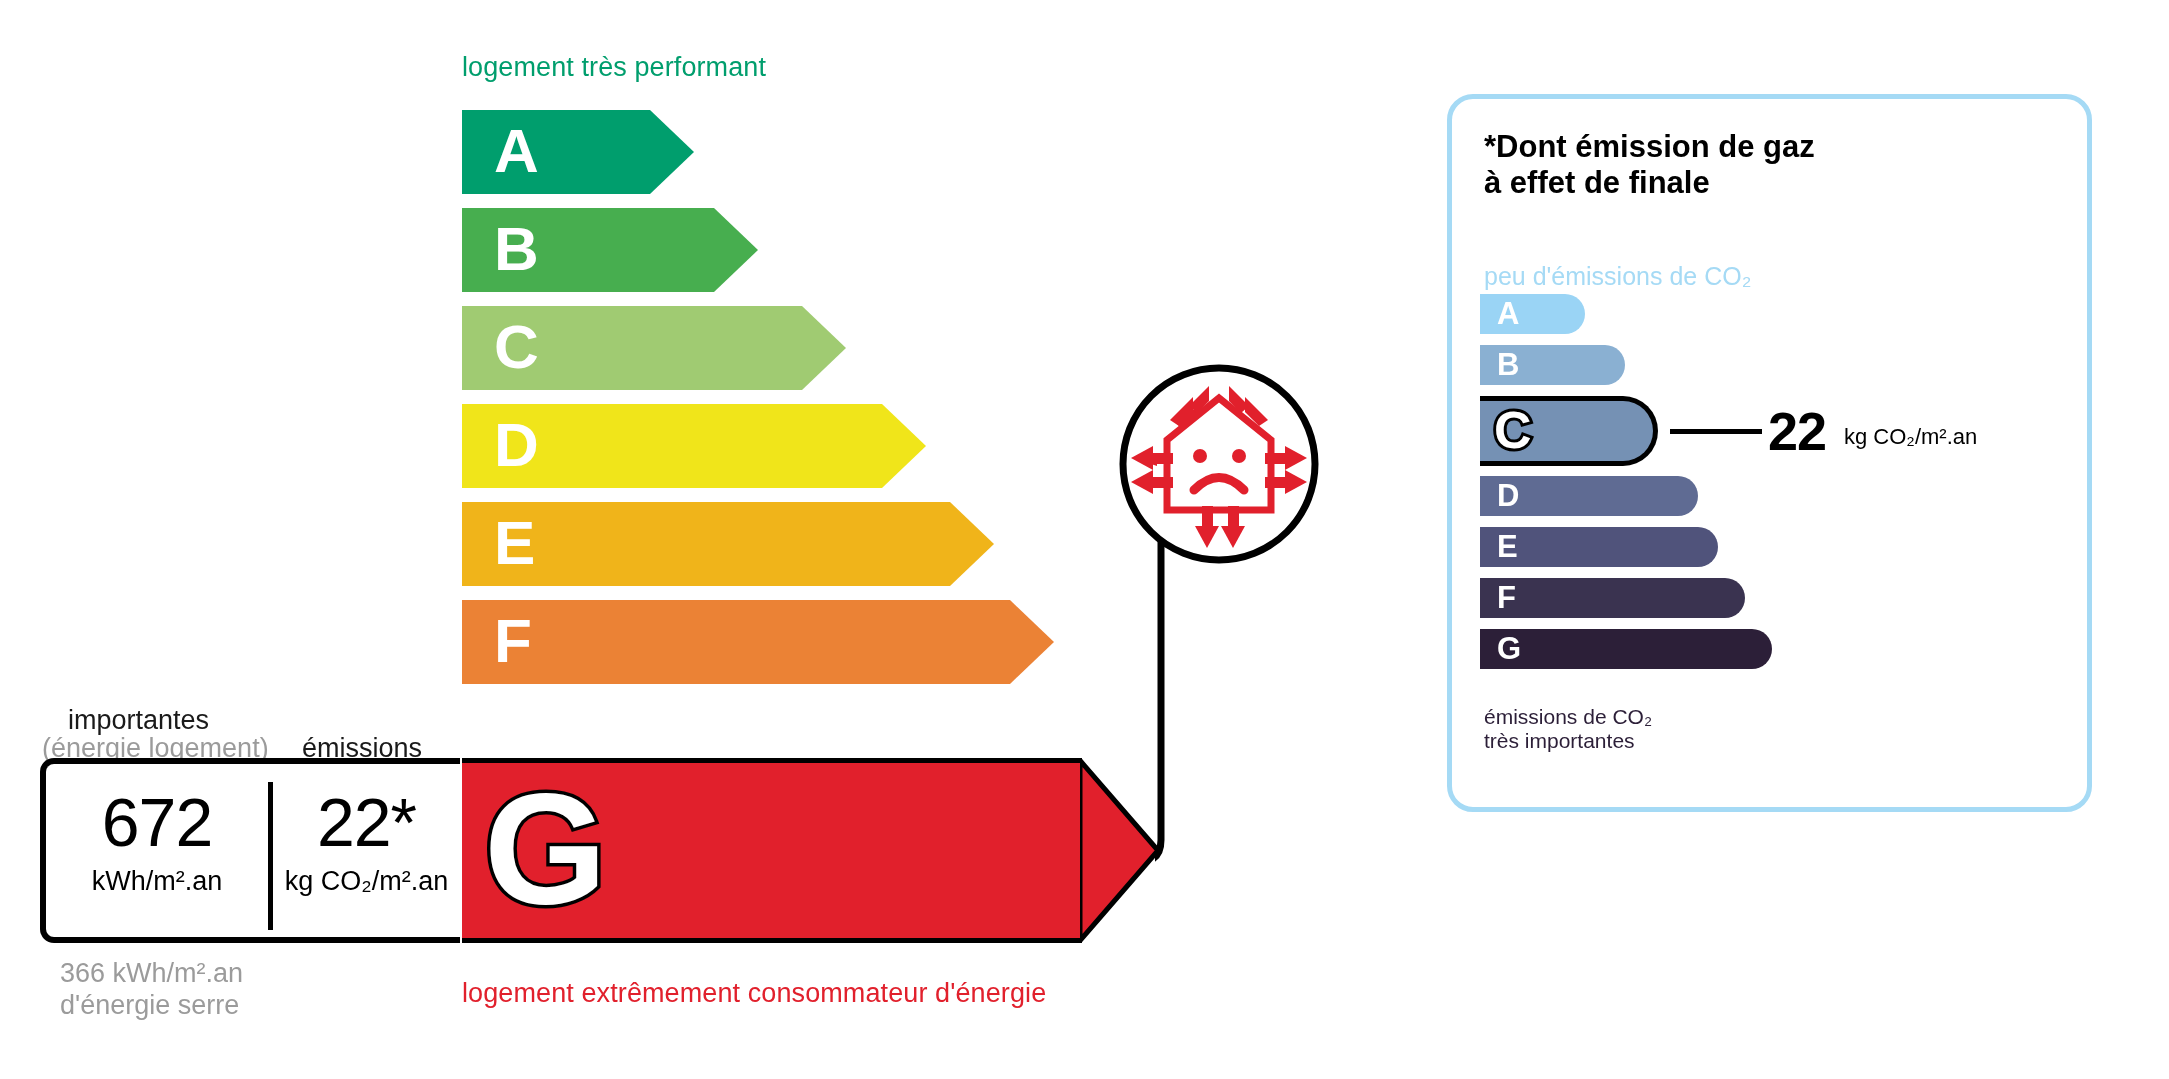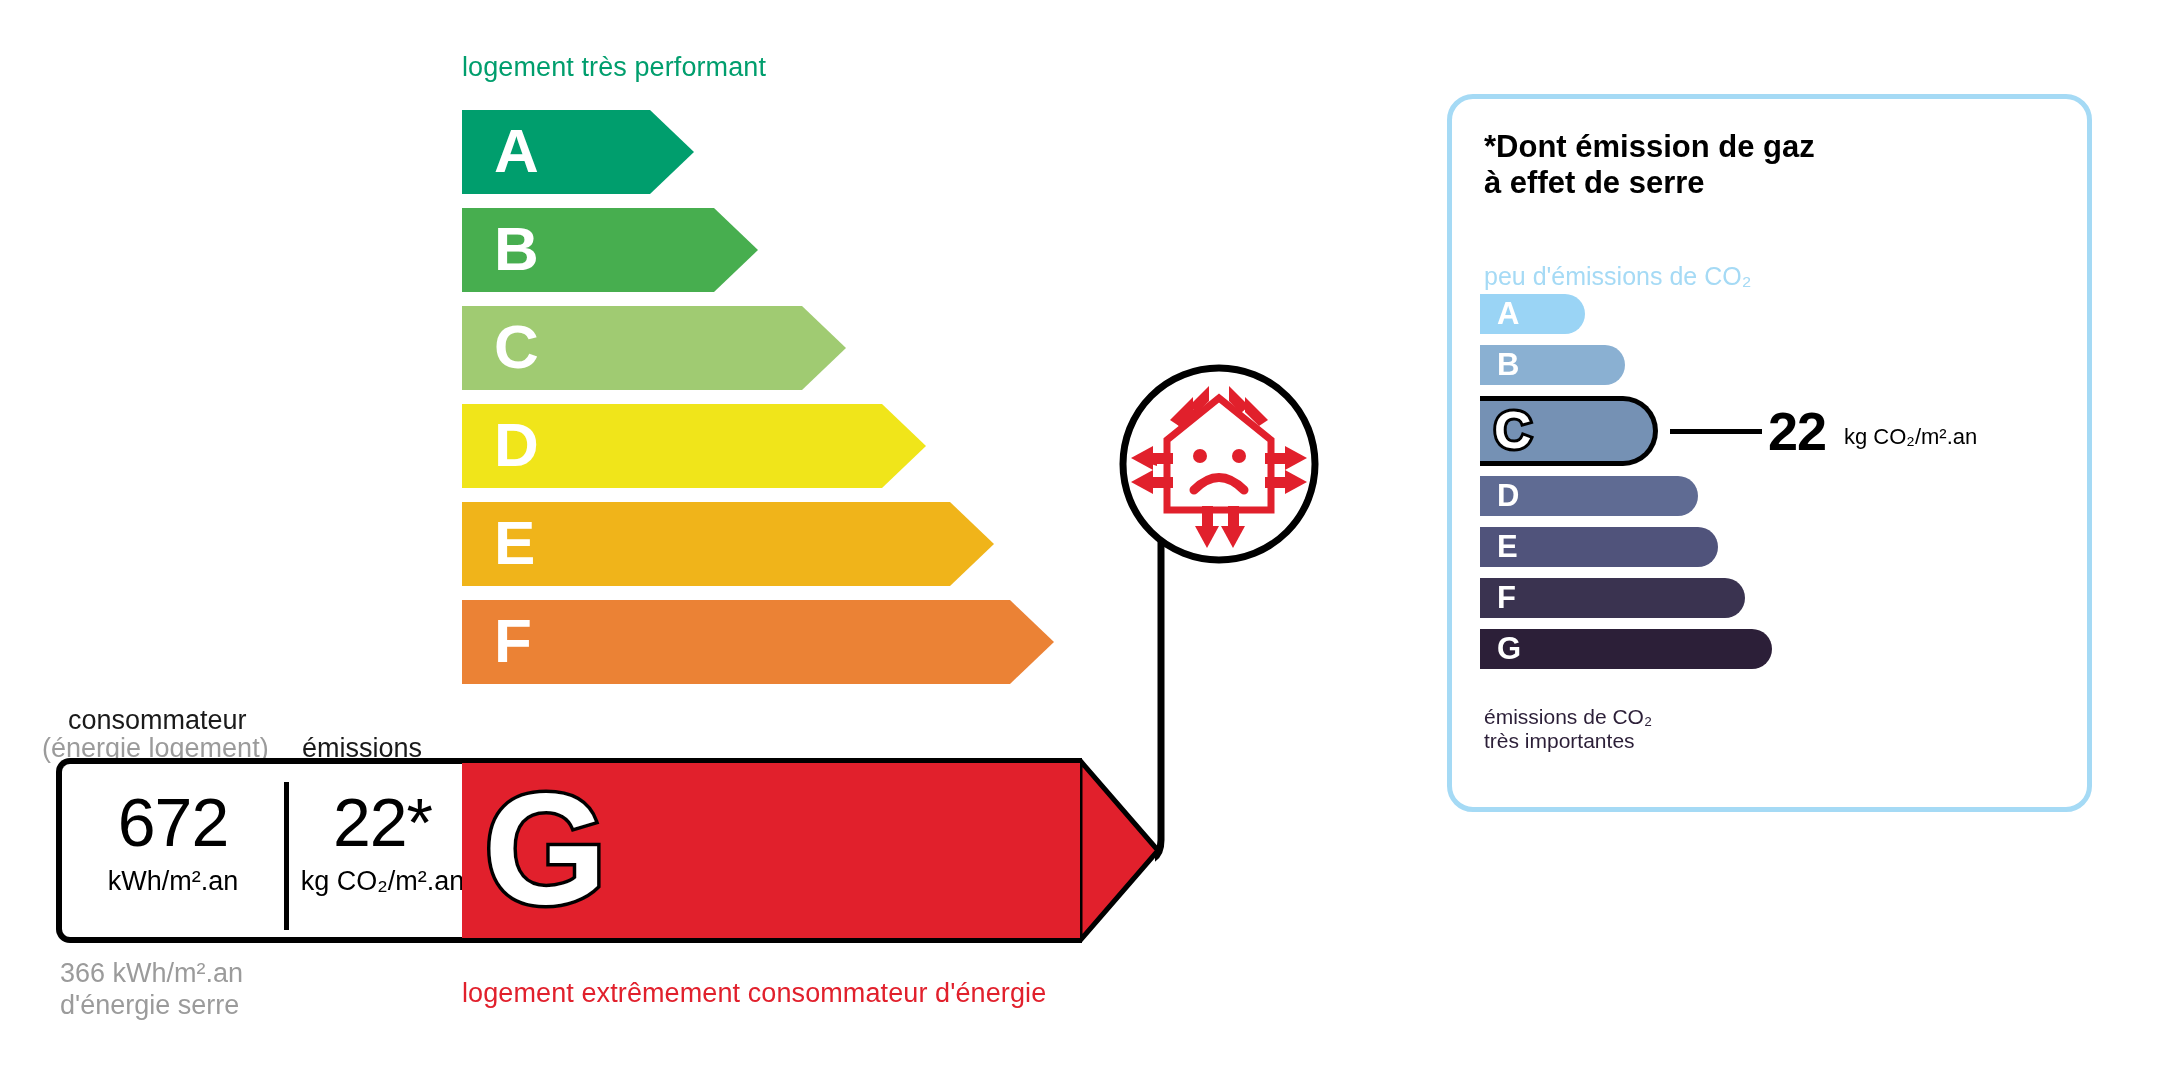--- a/index.html
+++ b/index.html
@@ -106,21 +106,21 @@
     font-weight: bold;
     line-height: 1;
     color: #ffffff;
     -webkit-text-stroke: 7px #000;
     paint-order: stroke fill;
   }
 
   
   #value-box {
     position: absolute;
-    left: 56px;
+    left: 40px;
     top: 758px;
     width: 420px;
     height: 185px;
     background: #ffffff;
     border: 6px solid #000;
     border-right: none;
     border-radius: 14px 0 0 14px;
   }
   #value-divider {
     position: absolute;
@@ -339,21 +339,21 @@
     </div>
 
     <div class="eclass" id="row-f">
       <div class="body" style="background:#eb8235"></div>
       <svg class="tip" viewBox="0 0 44 84" preserveAspectRatio="none">
         <polygon points="0,0 0,84 44,42" fill="#eb8235"></polygon>
       </svg>
       <span class="letter">F</span>
     </div>
 
-    <div class="head-label" id="lbl-consommation">consommateur</div>
+    <div class="head-label" id="lbl-consommation">importantes</div>
     <div class="head-label" id="lbl-energie-primaire">(énergie logement)</div>
     <div class="head-label" id="lbl-emissions">émissions</div>
 
     <div id="value-box">
       <div class="vb-cell" id="vb-left">
         <div class="vb-num">672</div>
         <div class="vb-unit">kWh/m².an</div>
       </div>
       <div id="value-divider"></div>
       <div class="vb-cell" id="vb-right">
@@ -426,21 +426,21 @@
         <polygon points="116,186 104,164 128,164"></polygon>
         <rect x="111" y="144" width="11" height="22"></rect>
       </g>
     </svg>
 
   </div>
 
   <div id="co2-panel">
 
     <div id="co2-title">*Dont émission de gaz
-à effet de serre</div>
+à effet de finale</div>
     <div id="co2-top-caption">peu d'émissions de CO₂</div>
 
     <div class="cobar" id="co-a" style="background:#9ad4f5">
       <span class="clet">A</span>
     </div>
     <div class="cobar" id="co-b" style="background:#8ab0d2">
       <span class="clet">B</span>
     </div>
     <div class="cobar" id="co-c" style="background:#7591b4">
       <span class="clet">C</span>

